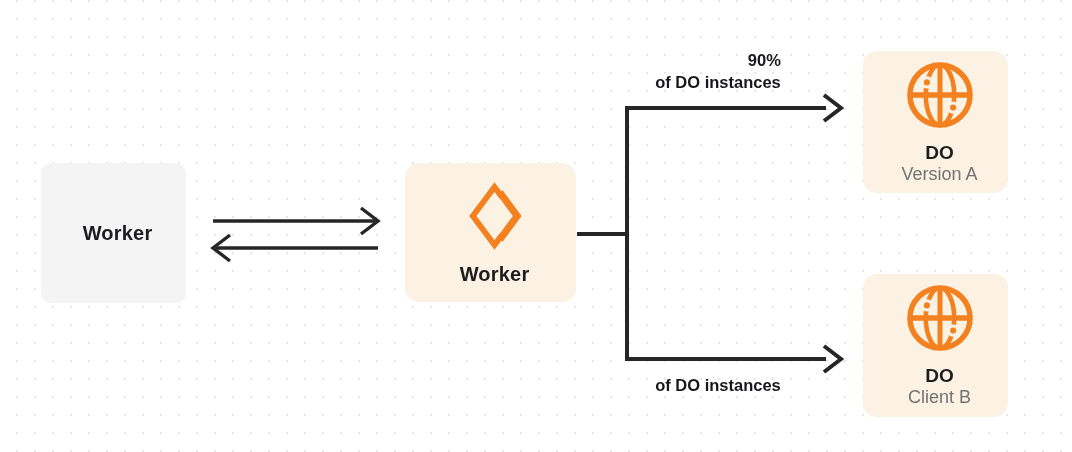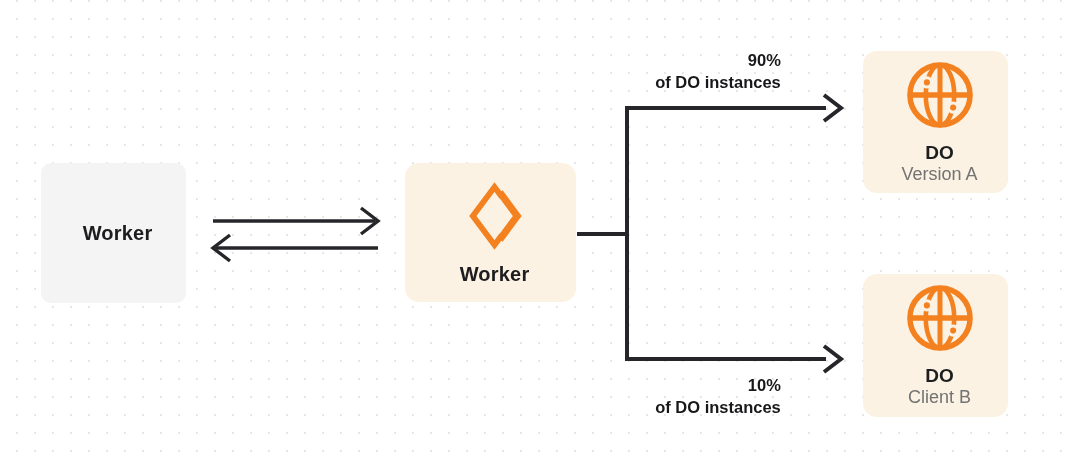--- a/index.html
+++ b/index.html
@@ -109,17 +109,16 @@
     </svg>
     <div class="do-title">DO</div>
     <div class="do-subtitle">Client B</div>
   </div>
 
   <div class="edge-label edge-label-top">
     <div>90%</div>
     <div>of DO instances</div>
   </div>
   <div class="edge-label edge-label-bottom">
-    <div>10%</div>
     <div>of DO instances</div>
   </div>
 
 </div>
 
 </body></html>

